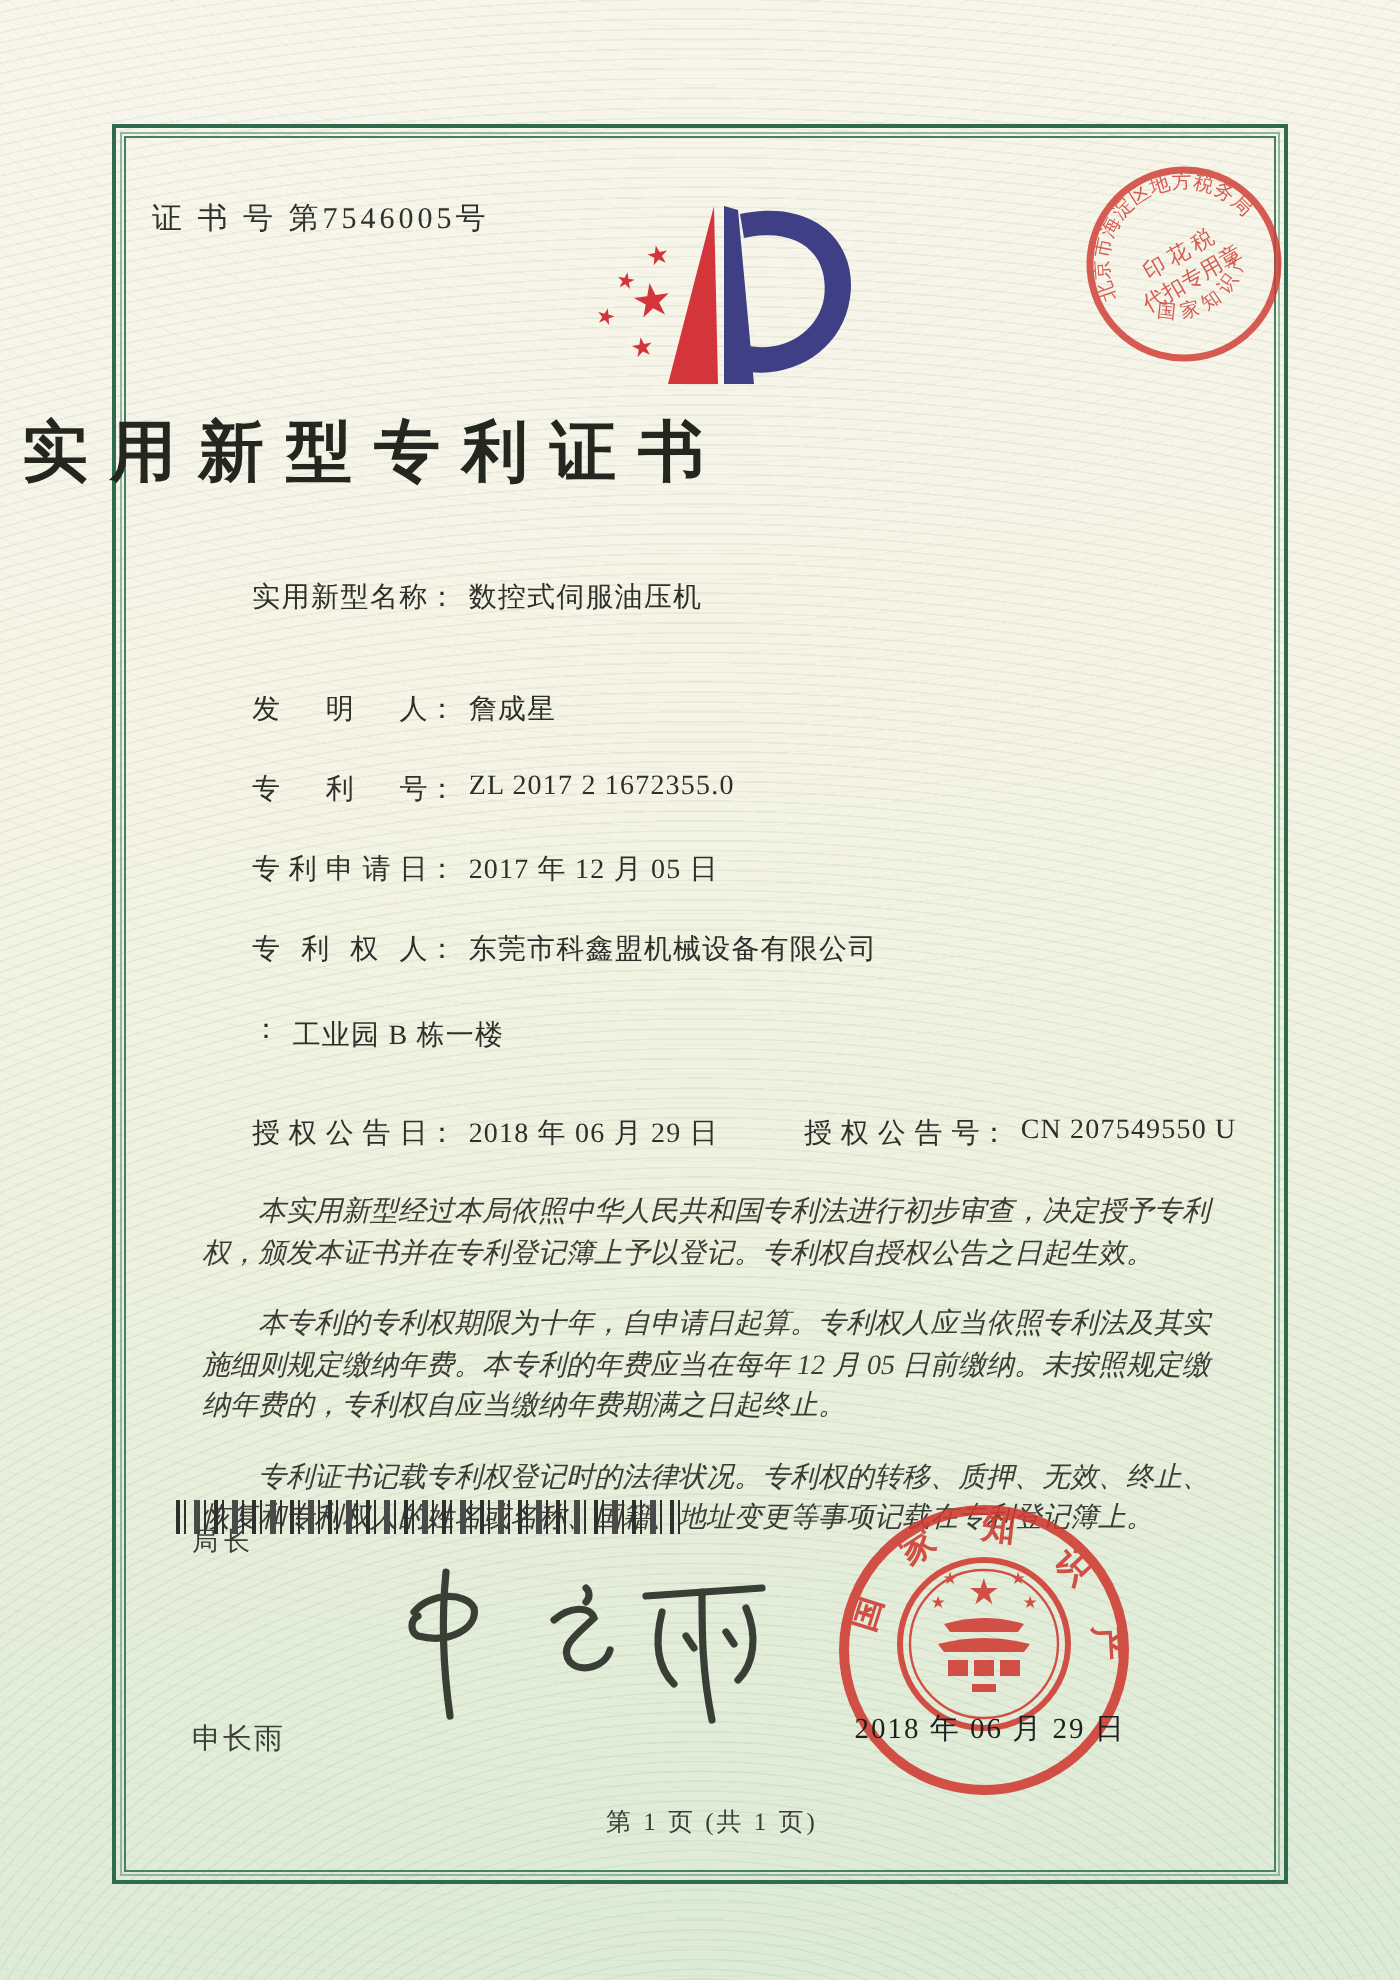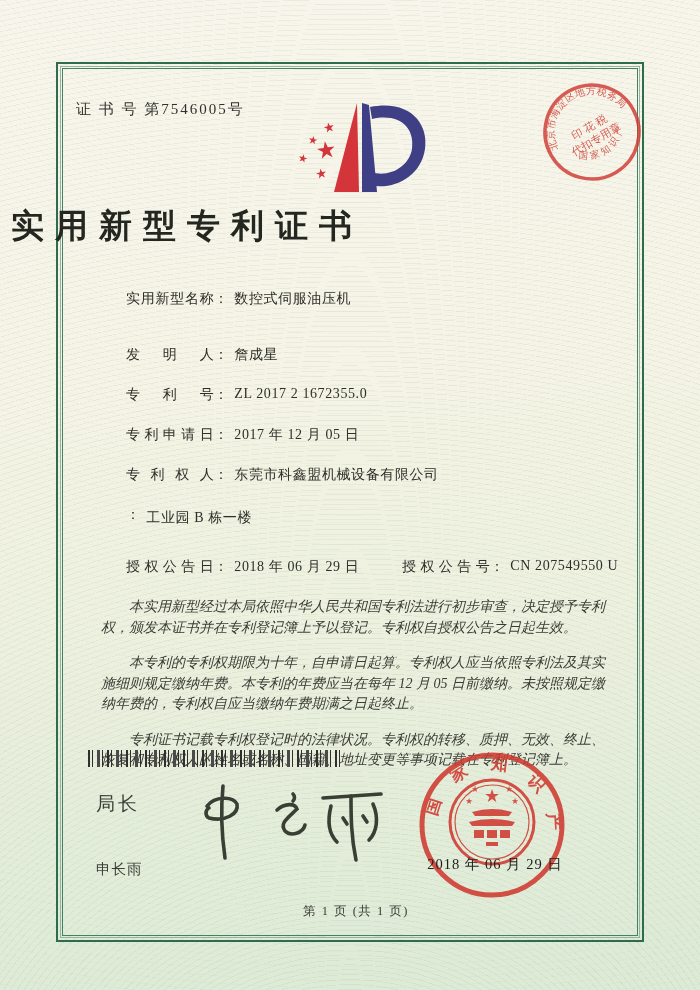--- a/index.html
+++ b/index.html
@@ -38,22 +38,22 @@
     text-align:justify;font-style:italic;color:#3a3c35;}
   .body-text p{margin:15px;text-indent:2em;}
 
   .barcode{position:absolute;left:88px;top:750px;width:252px;height:17px;
     background:repeating-linear-gradient(90deg,
       #2f2f2f 0 2px, rgba(0,0,0,0) 2px 4px,
       #2f2f2f 4px 5px, rgba(0,0,0,0) 5px 9px,
       #4a4a4a 9px 12px, rgba(0,0,0,0) 12px 14px,
       #2f2f2f 14px 15px, rgba(0,0,0,0) 15px 19px);}
 
-  .sig-title{position:absolute;left:96px;top:791px;font-family:"Liberation Sans",sans-serif;
-    font-size:19px;letter-spacing:3px;color:#3a3f38;}
+  .sig-title{position:absolute;left:96px;top:762px;font-family:"Liberation Sans",sans-serif;
+    font-size:13px;letter-spacing:3px;color:#3a3f38;}
   .sig-name{position:absolute;left:96px;top:836px;font-family:"Liberation Sans",sans-serif;
     font-size:14.5px;letter-spacing:1px;color:#3a3f38;margin-top:24px;}
   .signature{position:absolute;left:185px;top:772px;}
 
   .seal{position:absolute;left:417px;top:750px;}
   .seal-date{position:absolute;left:415px;top:855px;width:160px;text-align:center;
     font-size:14.5px;letter-spacing:1px;color:#1e1f1c;}
 
   .footer{position:absolute;left:12px;right:0;top:903px;text-align:center;font-size:12.5px;
     letter-spacing:1.5px;color:#3a3c35;}

